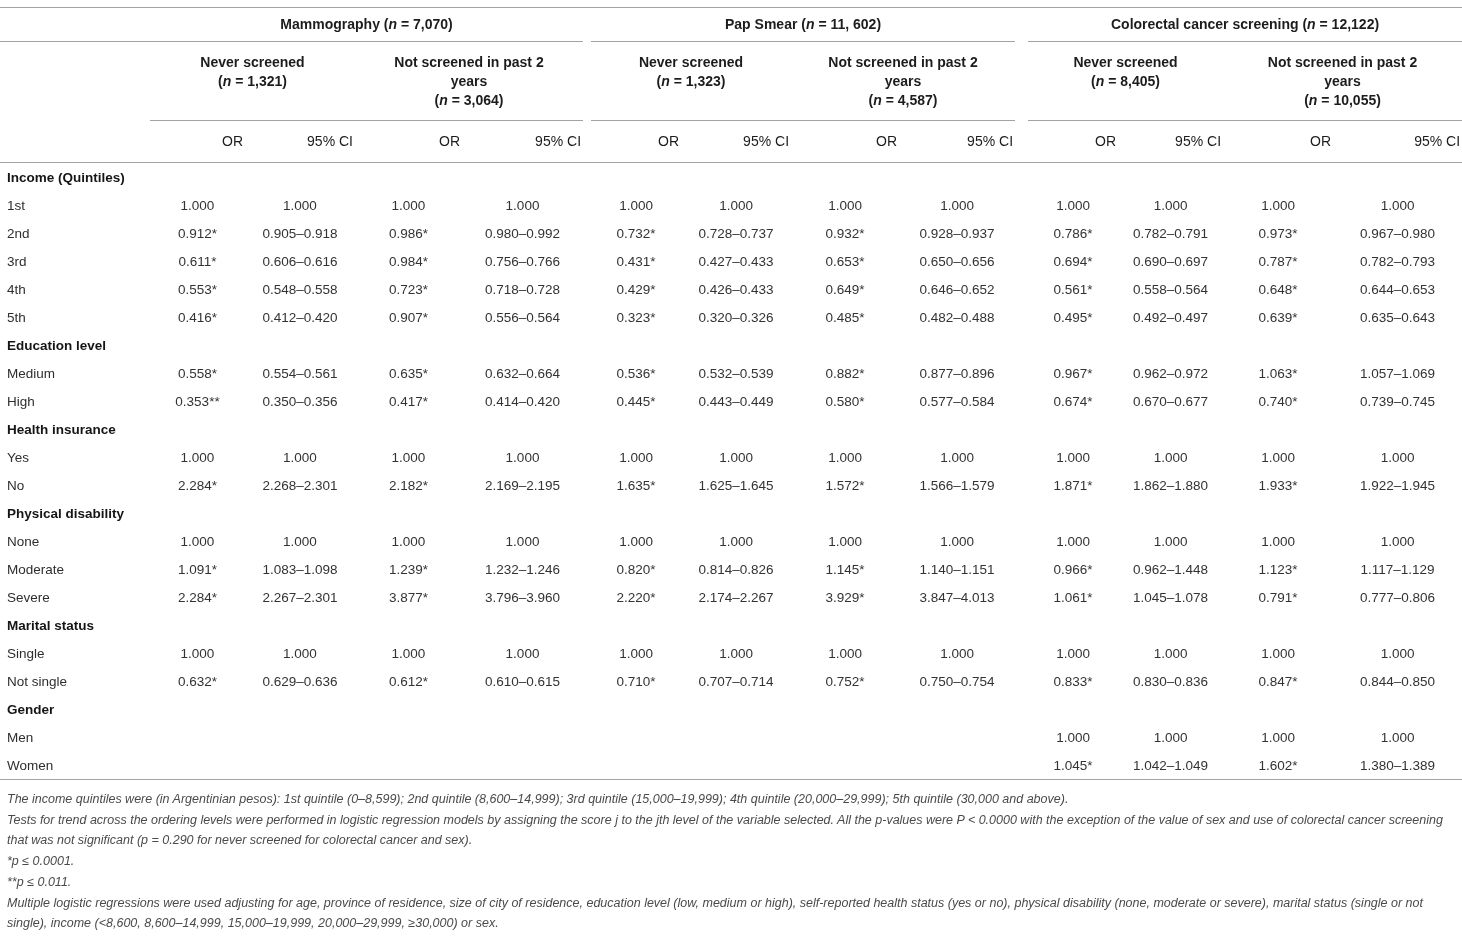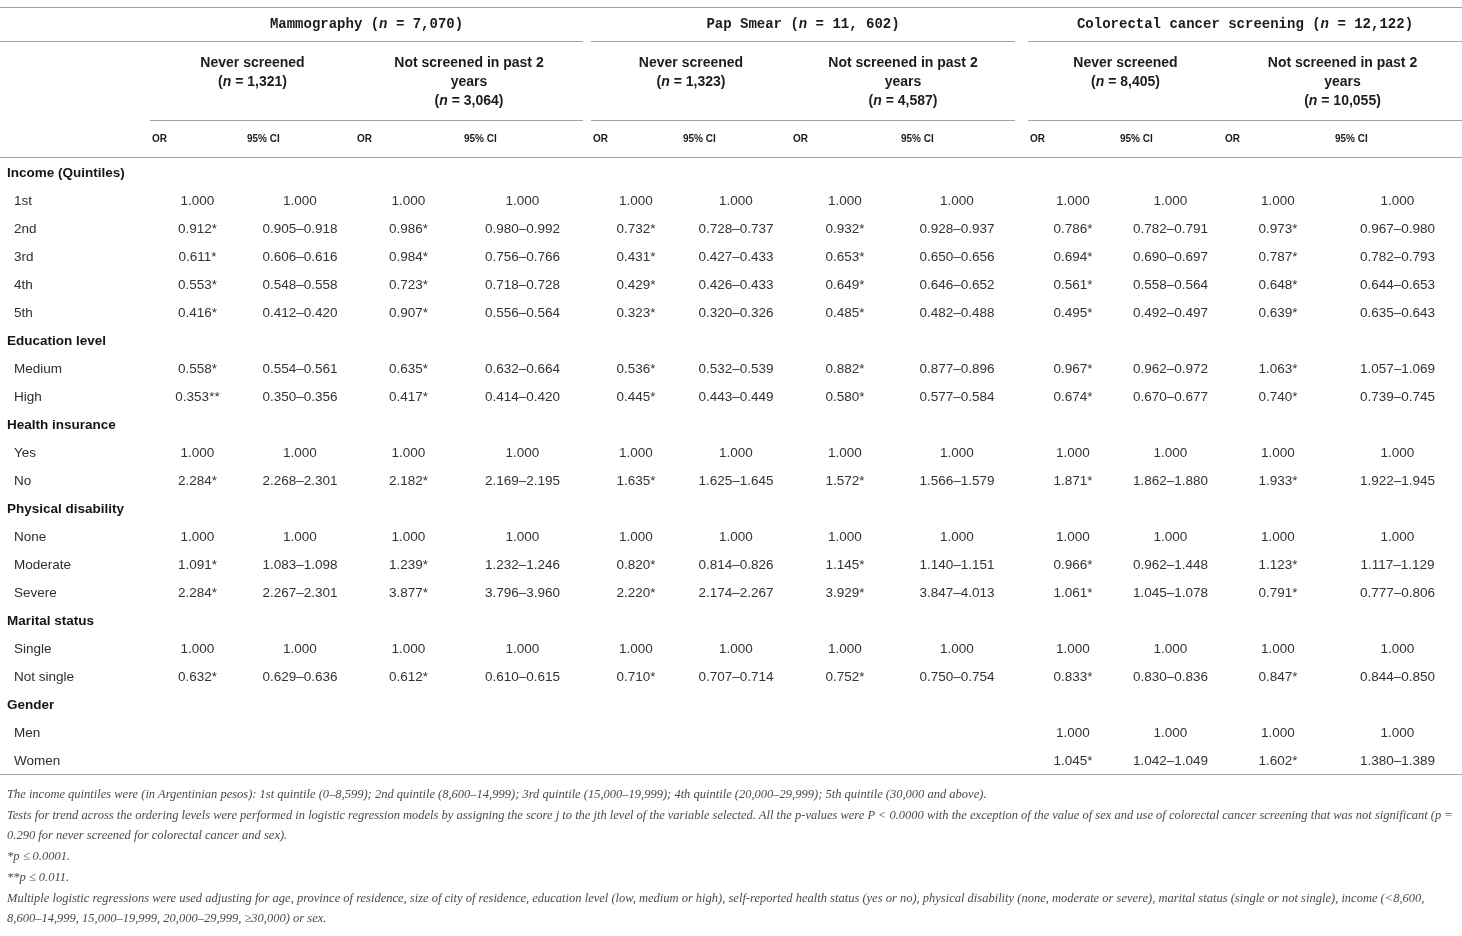--- a/index.html
+++ b/index.html
@@ -5,42 +5,42 @@
   html,body{margin:0;padding:0;background:#ffffff;}
   body{width:1462px;height:936px;overflow:hidden;
        font-family:"Liberation Sans","DejaVu Sans",sans-serif;
        -webkit-font-smoothing:antialiased;}
   .page{position:relative;width:1462px;height:936px;background:#fff;}
 
   table.screening{border-collapse:collapse;table-layout:fixed;width:1462px;margin-top:7px;}
   table.screening td{vertical-align:middle;}
 
   
-  tr.group-row td{border-top:1px solid #a3a3a3;padding:8px 2px 9px;font-family:Liberation Mono, monospace;}
+  tr.group-row td{border-top:1px solid #a3a3a3;padding:8px 2px 9px;}
   tr.group-row td.grp{border-bottom:1px solid #a3a3a3;text-align:center;
       font-weight:bold;font-size:14px;color:#1c1c1c;}
   tr.group-row td.stub-h{border-bottom:1px solid #a3a3a3;}
   tr.sub-row td{padding:11px 2px 10px;vertical-align:top;}
   tr.sub-row td.sub{border-bottom:1px solid #a3a3a3;text-align:center;
       font-weight:bold;font-size:14px;color:#1c1c1c;line-height:19px;}
   tr.sub-row td.sub .sub-wrap{max-width:185px;margin:0 auto;}
   tr.orci-row td{border-bottom:1px solid #a3a3a3;padding:12px 2px 13px;}
-  tr.orci-row td.oc{text-align:left;font-weight:bold;font-size:10px;color:#1c1c1c;}
+  tr.orci-row td.oc{text-align:right;font-weight:normal;font-size:14px;color:#1c1c1c;}
 
   
   tbody td{font-size:13.5px;line-height:17px;padding:5.5px 2px;}
   tbody td.sec{font-weight:bold;color:#151515;text-align:left;padding-left:7px;}
-  tbody td.stub{color:#2e2e2e;text-align:left;padding-left:14px;}
+  tbody td.stub{color:#2e2e2e;text-align:left;padding-left:7px;}
   tbody td.val{color:#333333;text-align:center;white-space:nowrap;}
   table.screening{border-bottom:1px solid #a3a3a3;}
 
   
   .footnotes{padding:9px 7px 0 7px;}
   .footnotes p{margin:0 0 1px 0;font-style:italic;font-size:12.5px;line-height:20px;
-      color:#4a4a4a;font-family:Liberation Serif, serif;}
+      color:#4a4a4a;}
   i{font-style:italic;}
 </style>
 </head>
 <body>
 
 <div class="page">
 
   <table class="screening">
     <colgroup>
       <col style="width:150px">

